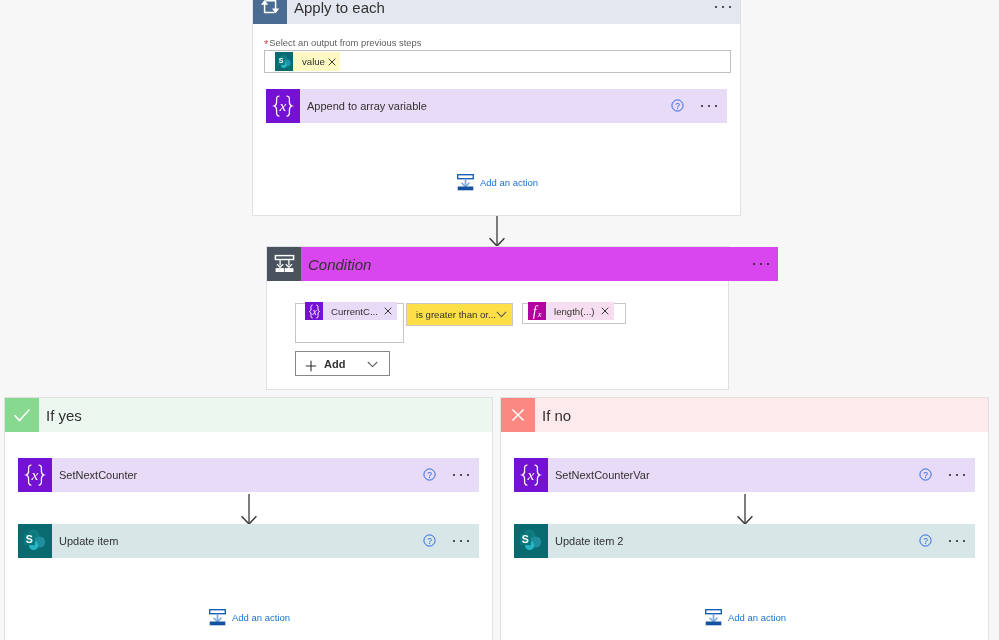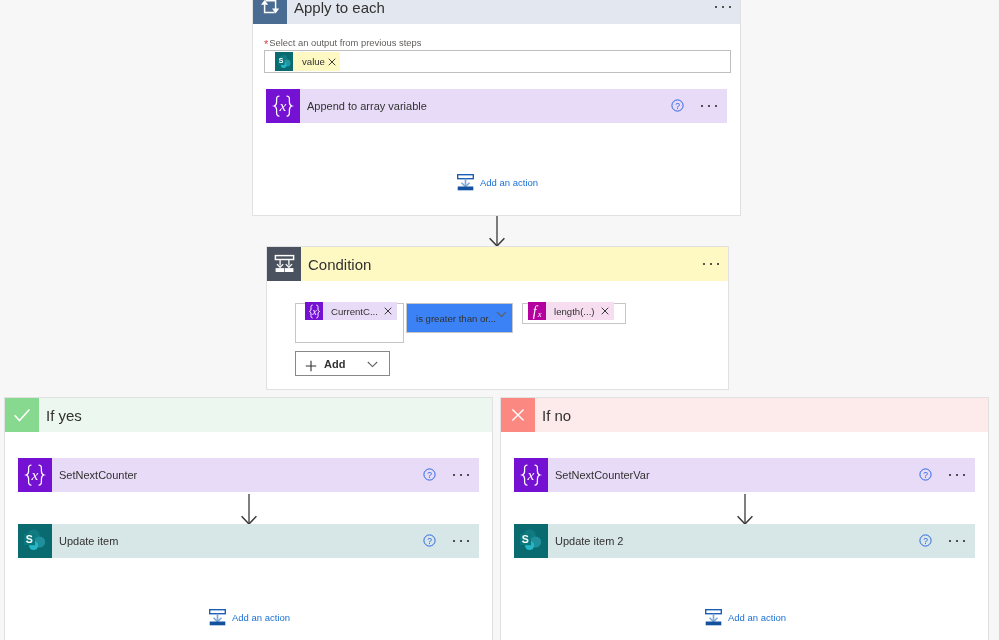--- a/index.html
+++ b/index.html
@@ -114,21 +114,21 @@
   </div>
 
   <div class="arrow" style="left:483px;top:216px;">
     <svg width="28" height="31" viewBox="0 0 28 31">
       <path d="M14 0 V29" stroke="#3b3a39" stroke-width="1.3" fill="none"></path>
       <path d="M6.6 22.2 L14 30 L21.4 22.2" stroke="#3b3a39" stroke-width="1.5" fill="none"></path>
     </svg>
   </div>
 
   <div class="card" id="cond-card" style="left:266px;top:246px;width:463px;height:144px;">
-    <div class="scope-head" style="width:461px;background:#fef9c3;">
+    <div class="scope-head" style="width:511px;background:#d946ef;font-style:italic;">
       <div class="scope-icon" style="background:#49525e;">
         <svg width="23" height="23" viewBox="0 0 23 23">
           <rect x="2.4" y="2.6" width="18.2" height="3.9" fill="none" stroke="#fff" stroke-width="1.45"></rect>
           <path d="M7.1 6.5 V12.5 M15.9 6.5 V12.5" stroke="#fff" stroke-width="1.3" fill="none"></path>
           <path d="M4.0 11.1 L7.1 14.4 L10.2 11.1" fill="none" stroke="#fff" stroke-width="1.3"></path>
           <path d="M12.8 11.1 L15.9 14.4 L19.0 11.1" fill="none" stroke="#fff" stroke-width="1.3"></path>
           <rect x="2.6" y="15.1" width="8.6" height="3.9" fill="#fff"></rect>
           <rect x="11.8" y="15.1" width="8.6" height="3.9" fill="#fff"></rect>
         </svg>
       </div>
@@ -151,21 +151,21 @@
         </span>
         <span style="font-size:9.6px;color:#323130;padding:0 6px 0 8px;">CurrentC...</span>
         <span style="width:8px;height:8px;margin-right:5px;display:block;line-height:0;">
           <svg width="8" height="8" viewBox="0 0 8 8">
             <path d="M0.7 0.7 L7.3 7.3 M7.3 0.7 L0.7 7.3" stroke="#323130" stroke-width="0.95" fill="none"></path>
           </svg>
         </span>
       </div>
     </div>
 
-    <div style="position:absolute;left:139px;top:56px;width:107px;height:30px;border:1px solid #c8c6c4;background:#3b82f6;box-sizing:border-box;display:flex;align-items:center;">
+    <div style="position:absolute;left:139px;top:56px;width:107px;height:23px;border:1px solid #c8c6c4;background:#fde047;box-sizing:border-box;display:flex;align-items:center;">
       <span style="font-size:9.6px;color:#323130;padding-left:9px;white-space:nowrap;">is greater than or...</span>
       <span style="position:absolute;right:5px;top:7px;display:block;line-height:0;">
         <svg width="11" height="7" viewBox="0 0 11 7">
           <path d="M0.9 0.9 L5.5 5.6 L10.1 0.9" fill="none" stroke="#605e5c" stroke-width="1.1"></path>
         </svg>
       </span>
     </div>
 
     <div style="position:absolute;left:255px;top:56px;width:104px;height:21px;border:1px solid #c8c6c4;background:#fff;box-sizing:border-box;">
       <div style="position:absolute;left:5px;top:-2px;height:18px;display:flex;align-items:center;background:#f6ddef;">

